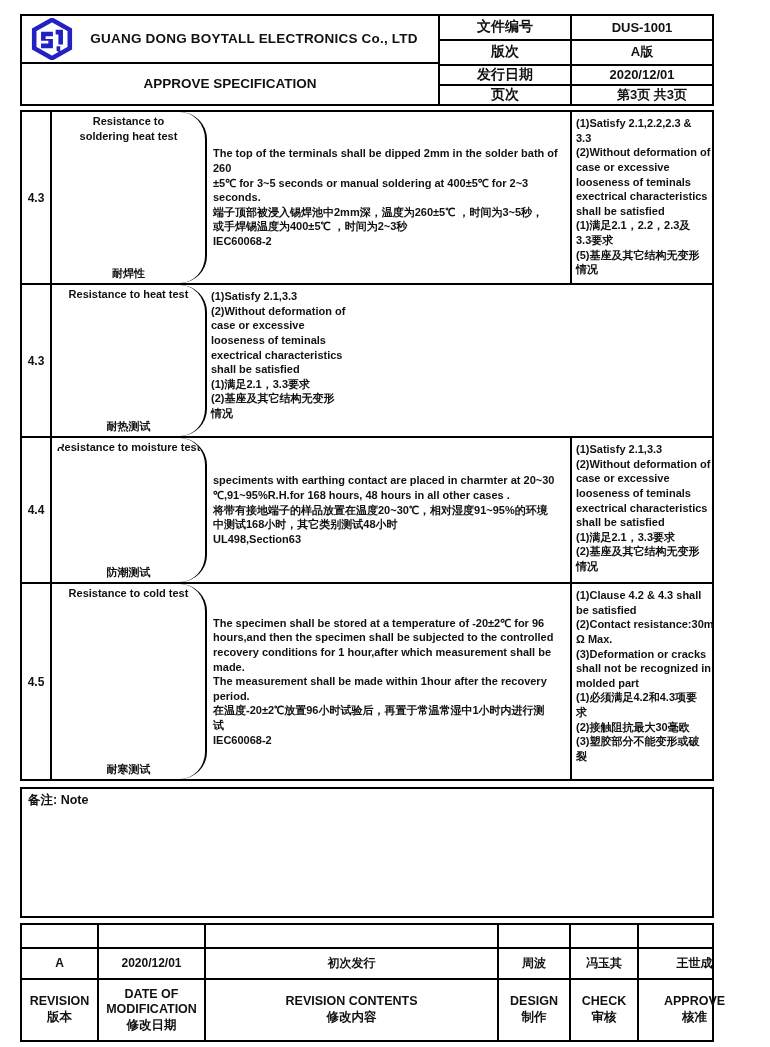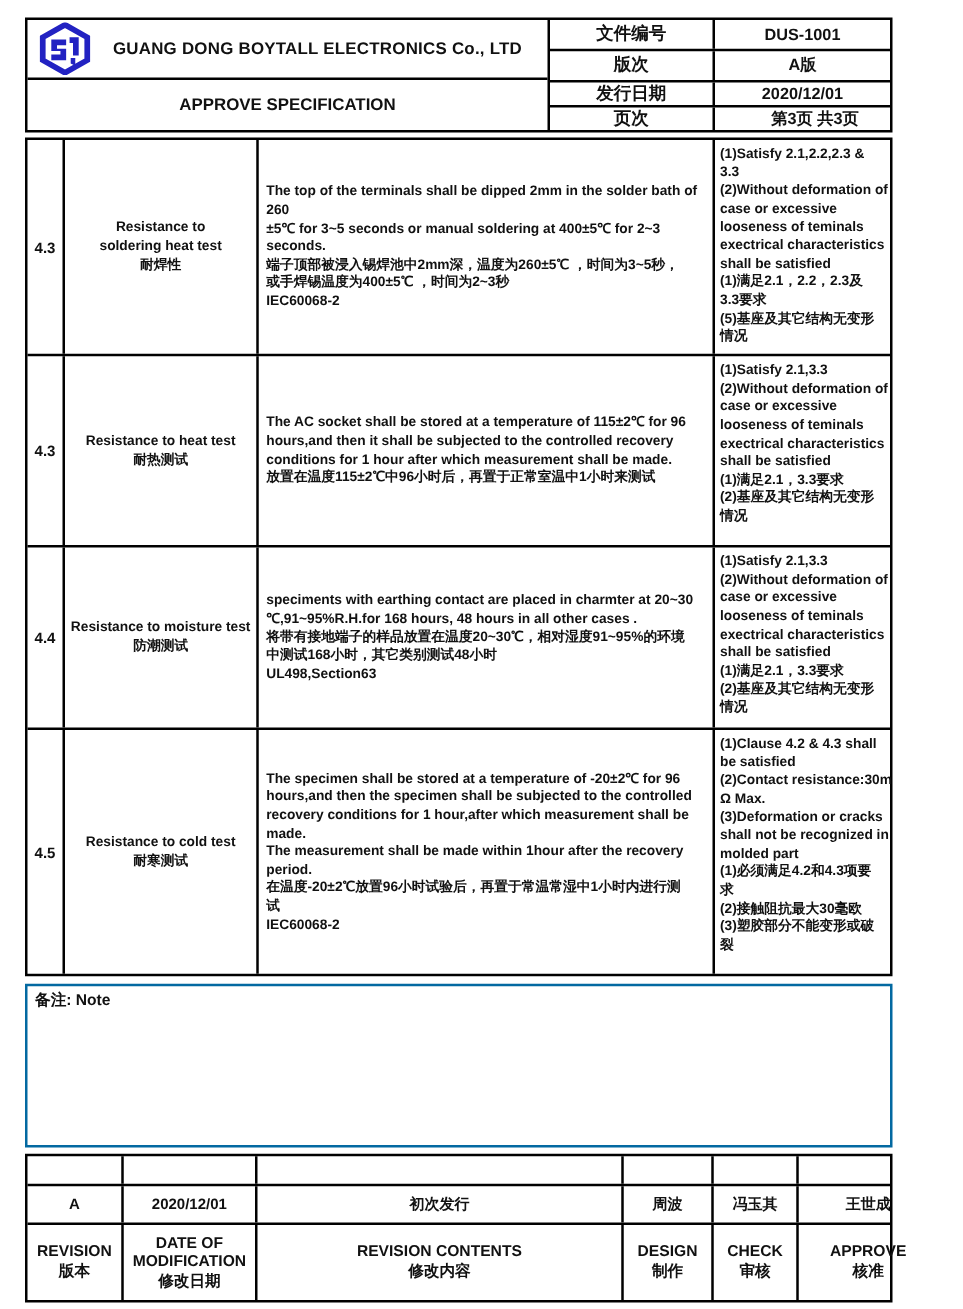--- a/index.html
+++ b/index.html
@@ -29,27 +29,27 @@
   .spec-table { border:2px solid #000; margin-top:4px; }
   .spec-row { display:grid; grid-template-columns:30px 155px 365px 144px; border-bottom:2px solid #000; }
   .spec-row:last-child { border-bottom:none; }
   .spec-row.r1 { height:173px; }
   .spec-row.r2 { height:153px; }
   .spec-row.r3 { height:146px; }
   .spec-row.r4 { height:195px; }
   .cell { border-right:2px solid #000; overflow:hidden; }
   .cell:last-child { border-right:none; }
   .cell.no { display:flex; align-items:center; justify-content:center; font-size:12px; }
-  .cell.name { display:flex; flex-direction:column; align-items:center; justify-content:center; text-align:center; font-size:11px; line-height:1.35; padding:2px; }
+  .cell.name { display:flex; flex-direction:column; align-items:center; justify-content:space-between; text-align:center; font-size:11px; line-height:1.35; padding:2px;border-radius:27px; }
   .cell.desc { display:flex; align-items:center; font-size:11px; line-height:1.33; padding:4px 2px 4px 6px; }
   .cell.crit { font-size:11px; line-height:1.33; padding:4px 2px 4px 4px; }
   .multiline { white-space:pre-line; }
 
   
-  .note-box { border:2px solid #0369a1; margin-top:6px; height:131px; padding:3px 6px; font-size:12.5px; }
+  .note-box { border:2px solid #000000; margin-top:6px; height:131px; padding:3px 6px; font-size:12.5px; }
 
   
   .rev-table { border:2px solid #000; margin-top:5px; }
   .rev-row { display:grid; grid-template-columns:77px 107px 293px 72px 68px 77px; border-bottom:2px solid #000; }
   .rev-row:last-child { border-bottom:none; }
   .rev-row.empty { height:24px; }
   .rev-row.data { height:31px; }
   .rev-row.head { height:60px; }
   .rev-cell { border-right:2px solid #000; display:flex; flex-direction:column; align-items:center; justify-content:center; text-align:center; font-size:12px; line-height:1.25; }
   .rev-cell:last-child { border-right:none;padding-left:34px; }
@@ -127,26 +127,20 @@
 (5)基座及其它结构无变形
 情况</div>
     </div>
 
     <div class="spec-row r2">
       <div class="cell no">4.3</div>
       <div class="cell name">
         <div class="multiline">Resistance to heat test</div>
         <div>耐热测试</div>
       </div>
-      <div class="cell desc">
-        <div class="multiline">The AC socket shall be stored at a temperature of 115±2℃ for 96
-hours,and then it shall be subjected to the controlled recovery
-conditions for 1 hour after which measurement shall be made.
-放置在温度115±2℃中96小时后，再置于正常室温中1小时来测试</div>
-      </div>
       <div class="cell crit multiline">(1)Satisfy 2.1,3.3
 (2)Without deformation of
 case or excessive
 looseness of teminals
 exectrical characteristics
 shall be satisfied
 (1)满足2.1，3.3要求
 (2)基座及其它结构无变形
 情况</div>
     </div>

